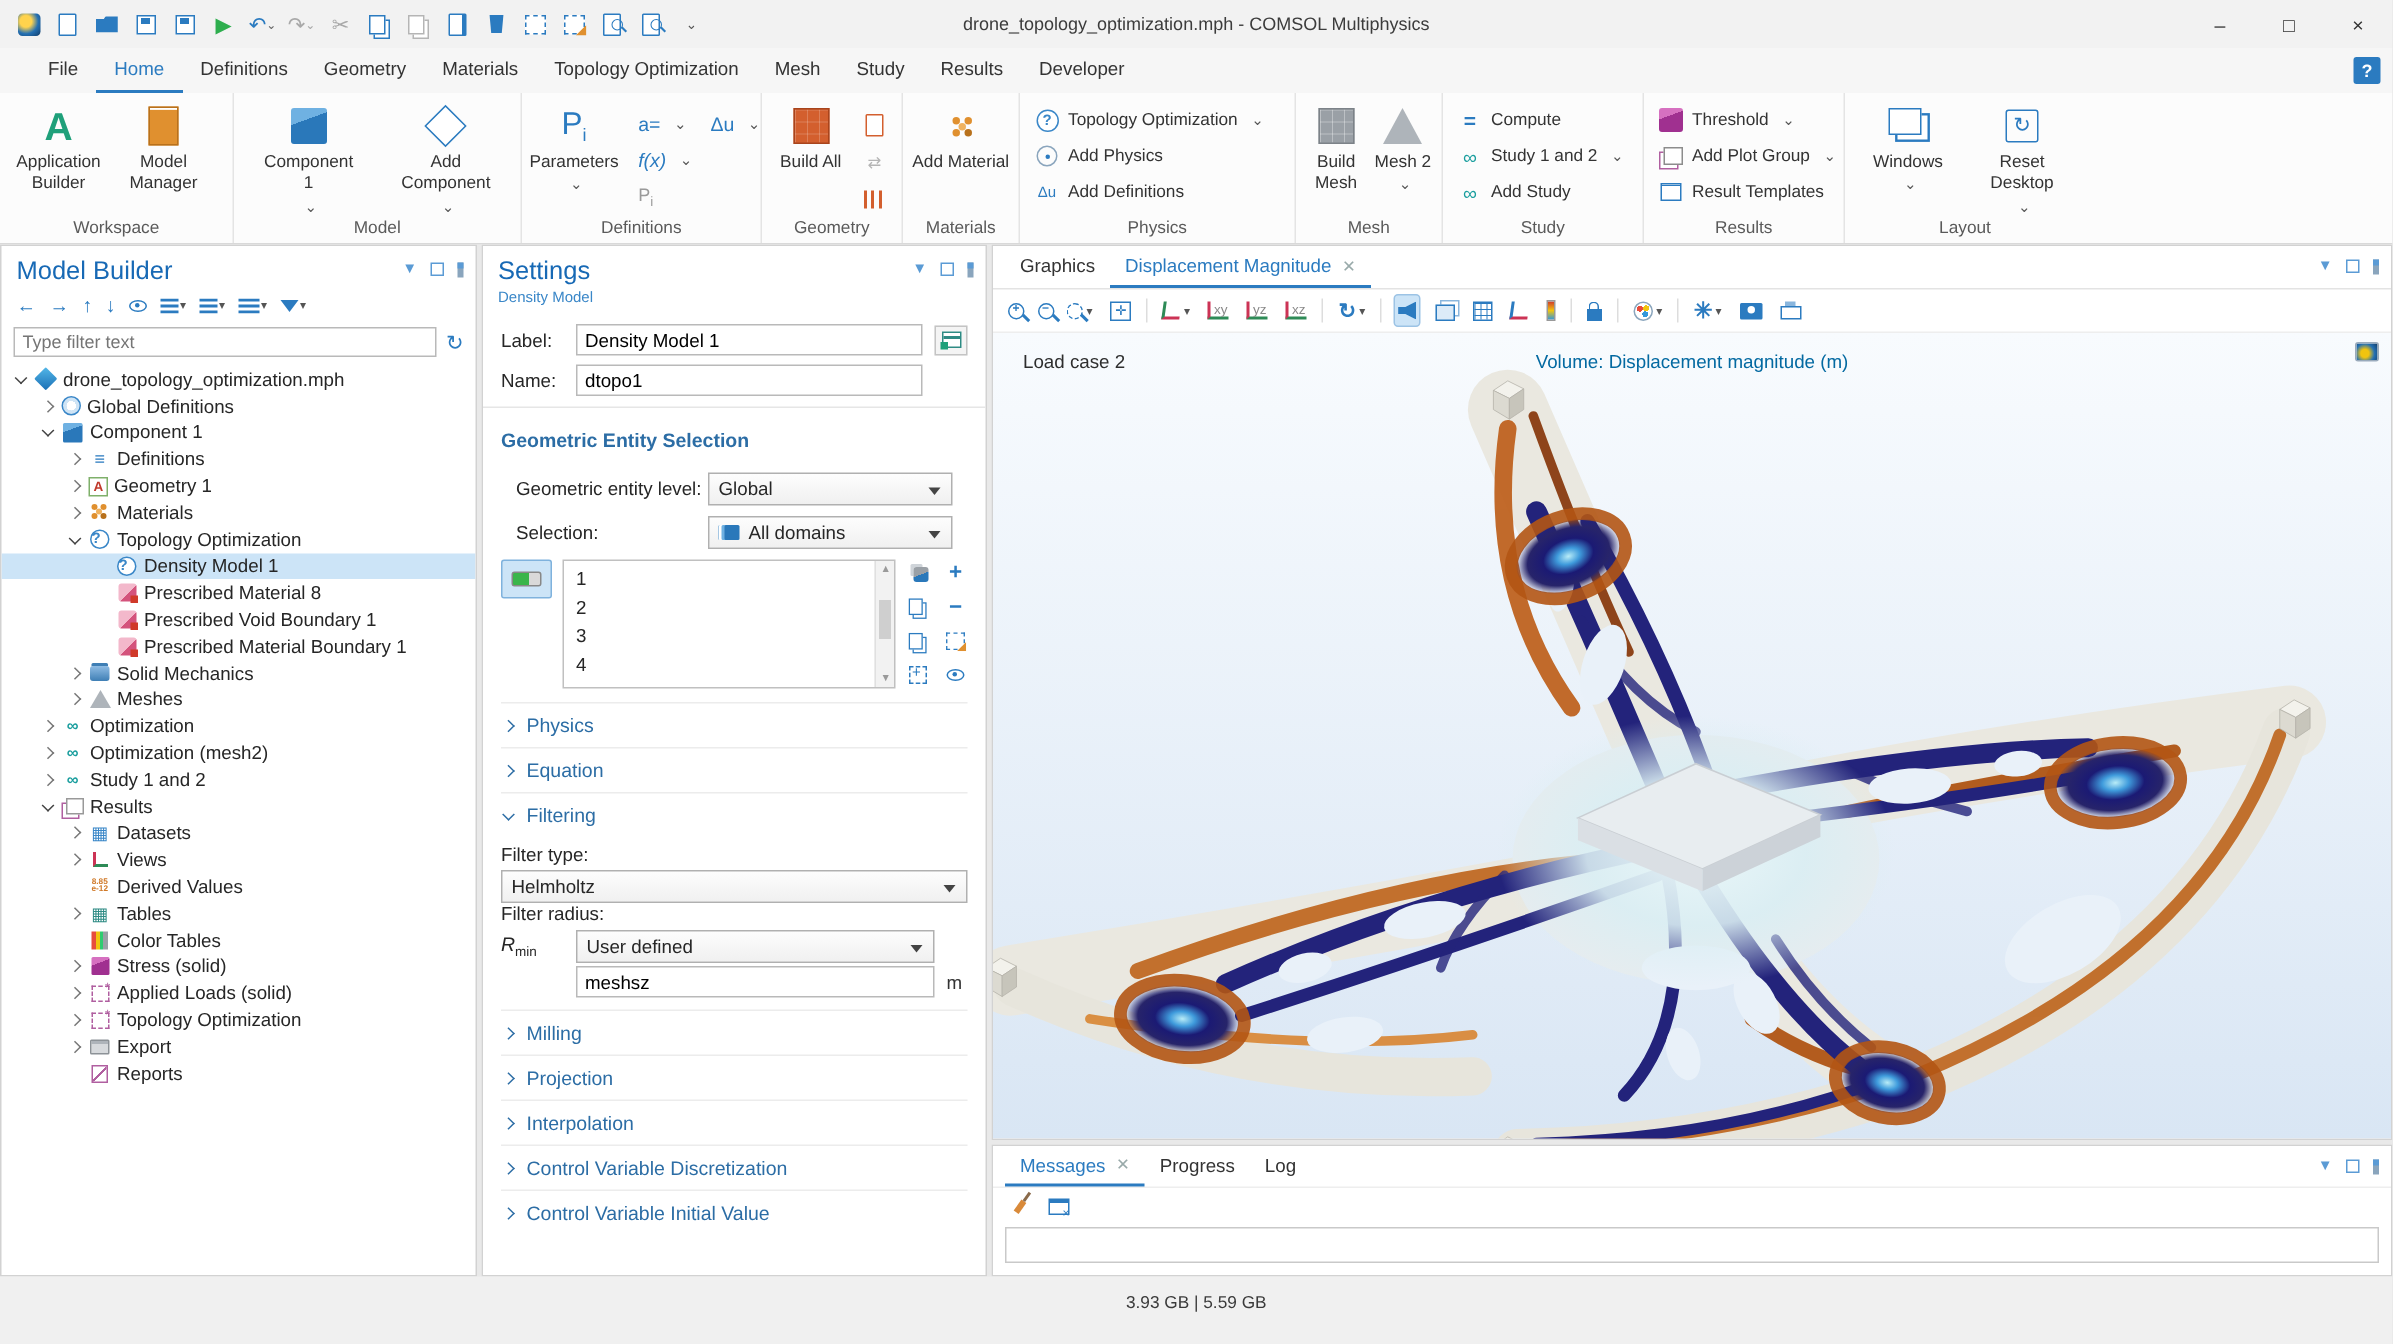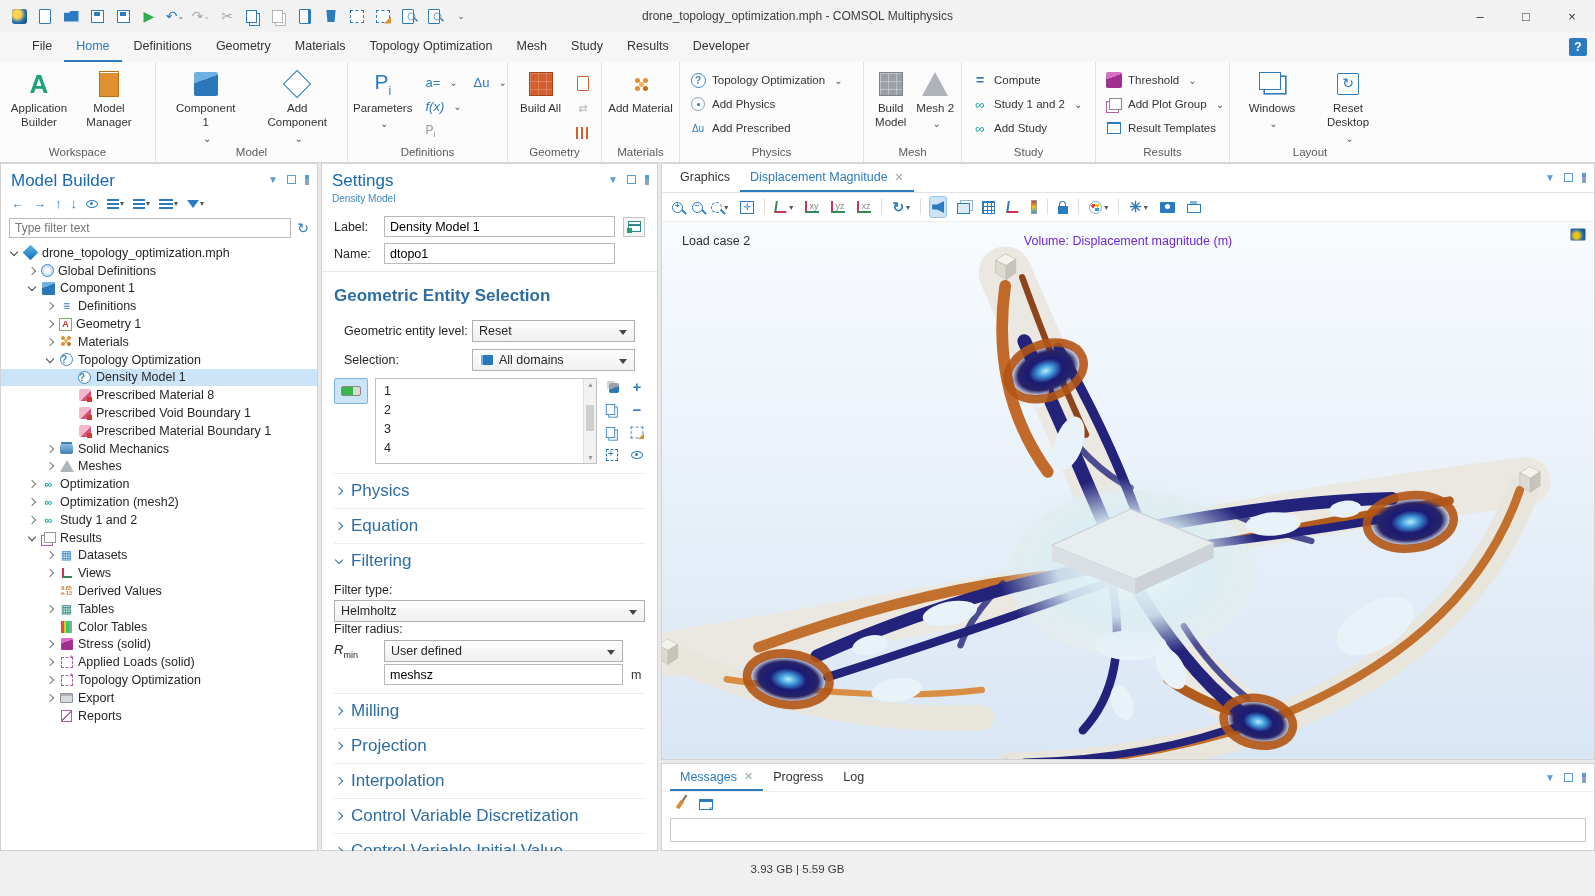--- a/index.html
+++ b/index.html
@@ -137,21 +137,21 @@
 
 
 .set-body { padding:0 12px; }
 .frow { display:flex; align-items:center; gap:8px; margin:6px 0; }
 .frow .cap { width:42px; flex:none; }
 .frow input { flex:1; height:21px; border:1px solid #b9b9b9; padding:0 5px; font-size:12.5px; font-family:inherit; }
 .editbtn { width:22px; height:20px; border:1px solid #c4c4c4; background:#f4f4f4; display:flex; align-items:center; justify-content:center; }
 .editic { width:13px; height:11px; border:1px solid #2e8b84; background:linear-gradient(#2e8b84 2px,transparent 2px) 0 2px/100% 4px no-repeat, #fff; position:relative; }
 .editic::after { content:""; position:absolute; left:-2px; bottom:-2px; width:5px; height:5px; background:#1fa07a; }
 .divider { height:1px; background:#e6e6e6; margin:7px -12px; }
-.sec-head { display:flex; align-items:center; gap:7px; color:#2c6da5; font-size:17px; padding:7px 0; }
+.sec-head { display:flex; align-items:center; gap:7px; color:#2c6da5; font-size:13px; padding:7px 0; }
 .sec-head .tw.col::before { border-color:#2c6da5; }
 .sec-head .tw.exp::before { border-color:#2c6da5; }
 .sec-collapsed { border-top:1px solid #ececec; }
 .caprow { margin:5px 0 3px; }
 .selectbox { height:22px; border:1px solid #b0b0b0; background:linear-gradient(#fdfdfd,#f0f0f0); display:flex; align-items:center; padding:0 6px; gap:6px; position:relative; font-size:12.5px; }
 .selectbox::after { content:""; position:absolute; right:7px; top:9px; width:0; height:0; border-left:4px solid transparent; border-right:4px solid transparent; border-top:5px solid #444; }
 .gesrow { display:flex; align-items:center; margin:7px 10px; }
 .gesrow .cap2 { width:128px; flex:none; }
 .gesrow .selectbox { flex:1; }
 .selic { width:14px; height:10px; background:#2a78ba; border-radius:1px; box-shadow:inset 2px 0 0 #fff, inset 4px 0 0 #6fb1e2; }
@@ -196,21 +196,21 @@
 .lockic::before { content:""; position:absolute; left:1.2px; top:-5px; width:5px; height:5px; border:1.6px solid #2b7bc0; border-bottom:none; border-radius:4px 4px 0 0; }
 .palic { width:13px; height:13px; border:1.4px solid #8aa5bd; border-radius:50%; background:radial-gradient(circle at 30% 35%,#e74c3c 0 2px,transparent 2px),radial-gradient(circle at 68% 32%,#f1c40f 0 2px,transparent 2px),radial-gradient(circle at 62% 68%,#3498db 0 2px,transparent 2px),#fff; }
 .updic { color:#2b7bc0; font-size:15px; font-weight:bold; }
 .camic { width:15px; height:11px; background:#2b7bc0; border-radius:1px; position:relative; }
 .camic::before { content:""; position:absolute; left:5px; top:2.5px; width:5px; height:5px; border-radius:50%; background:#fff; }
 .prnic { width:14px; height:9px; background:#fff; border:1.4px solid #2b7bc0; position:relative; margin-top:3px; }
 .prnic::before { content:""; position:absolute; left:2px; top:-4px; width:7px; height:3px; background:#8ab6dd; }
 .canvas { flex:1; position:relative; min-height:0; }
 .canvas svg { display:block; width:100%; height:100%; }
 .annot { position:absolute; top:12px; left:20px; font-size:12.5px; color:#2e2e2e; }
-.ptitle { position:absolute; top:12px; left:0; right:0; text-align:center; font-size:12.5px; color:#6d28d9; }
+.ptitle { position:absolute; top:12px; left:0; right:0; text-align:center; font-size:12.5px; color:#0369a1; }
 .minicolor { position:absolute; top:6px; right:8px; width:16px; height:13px; border-radius:2px; background:radial-gradient(circle at 40% 60%, #f1c40f 0 25%, #2470b3 60%, #123c66 100%); border:1px solid #9ab; }
 
 
 .msg-tabs { display:flex; align-items:stretch; height:28px; padding-left:8px; position:relative; border-bottom:1px solid #eee; }
 .msg-toolbar { display:flex; align-items:center; gap:10px; padding:3px 10px; height:24px; }
 .brush { width:4px; height:9px; background:#d98a3a; transform:rotate(35deg); position:relative; }
 .brush::before { content:""; position:absolute; left:0.5px; top:-7px; width:2px; height:7px; background:#8a6a4a; }
 .tblmail { width:14px; height:11px; border:1.4px solid #2b7bc0; background:linear-gradient(#2b7bc0 2px,transparent 2px); position:relative; }
 .tblmail::after { content:"×"; position:absolute; right:-1px; bottom:-4px; color:#2b7bc0; font-size:8px; }
 .msg-box { margin:2px 8px 8px; border:1px solid #c9c9c9; flex:1; background:#fff; }
@@ -412,32 +412,32 @@
           <span>Topology Optimization</span>
         </div>
       <div class="rowbtn">
           <span class="ric">
             <span class="atom"></span>
           </span>
           <span>Add Physics</span>
         </div>
       <div class="rowbtn">
           <span class="ric txtic" style="font-size:10px;">Δu</span>
-          <span>Add Prescribed</span>
+          <span>Add Definitions</span>
         </div>
     </div>
     <div class="rlabel">Physics</div>
   </div>
   <div class="rgroup" style="width:98px;">
     <div class="rbody">
       <div class="bigbtn" style="width:46px;">
           <span class="bigicon">
             <span class="meshcube"></span>
           </span>
-          <span>Build Model</span>
+          <span>Build Mesh</span>
         </div>
       <div class="bigbtn dd" style="width:44px;">
           <span class="bigicon">
             <span class="tri-gray"></span>
           </span>
           <span>Mesh 2</span>
         </div>
     </div>
     <div class="rlabel">Mesh</div>
   </div>
@@ -730,21 +730,21 @@
       <span class="cap">Name:</span>
       <input value="dtopo1" style="">
     </div>
     <div class="divider"></div>
     <div class="sec-head">
         <span style="font-weight:bold;">Geometric Entity Selection</span>
       </div>
     <div class="gesrow">
       <span class="cap2">Geometric entity level:</span>
       <div class="selectbox">
-          <span>Reset</span>
+          <span>Global</span>
         </div>
     </div>
     <div class="gesrow">
       <span class="cap2">Selection:</span>
       <div class="selectbox">
           <span class="selic"></span>
           <span>All domains</span>
         </div>
     </div>
     <div class="sel-area">

